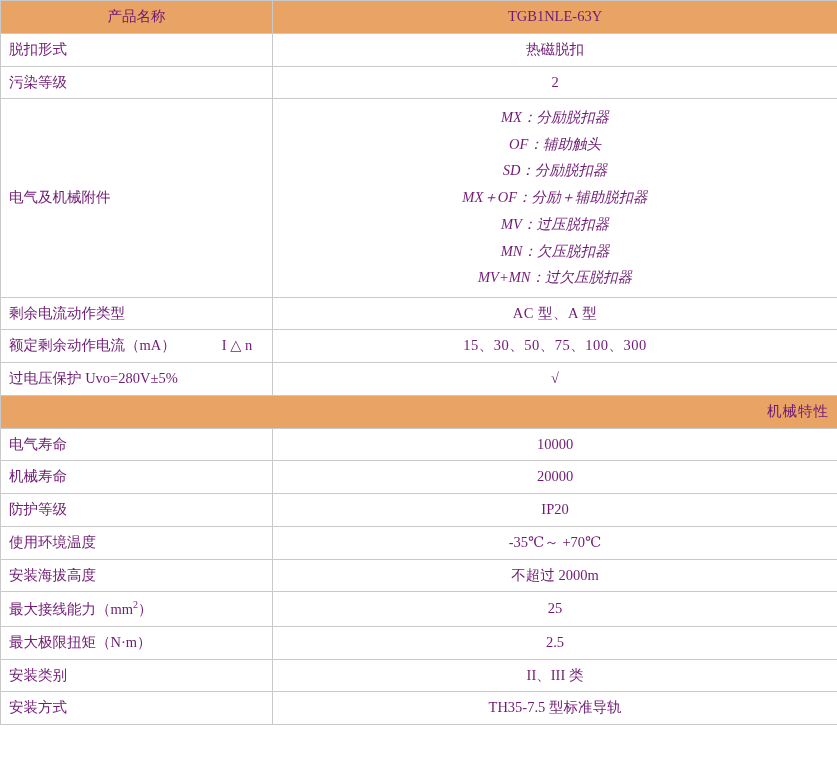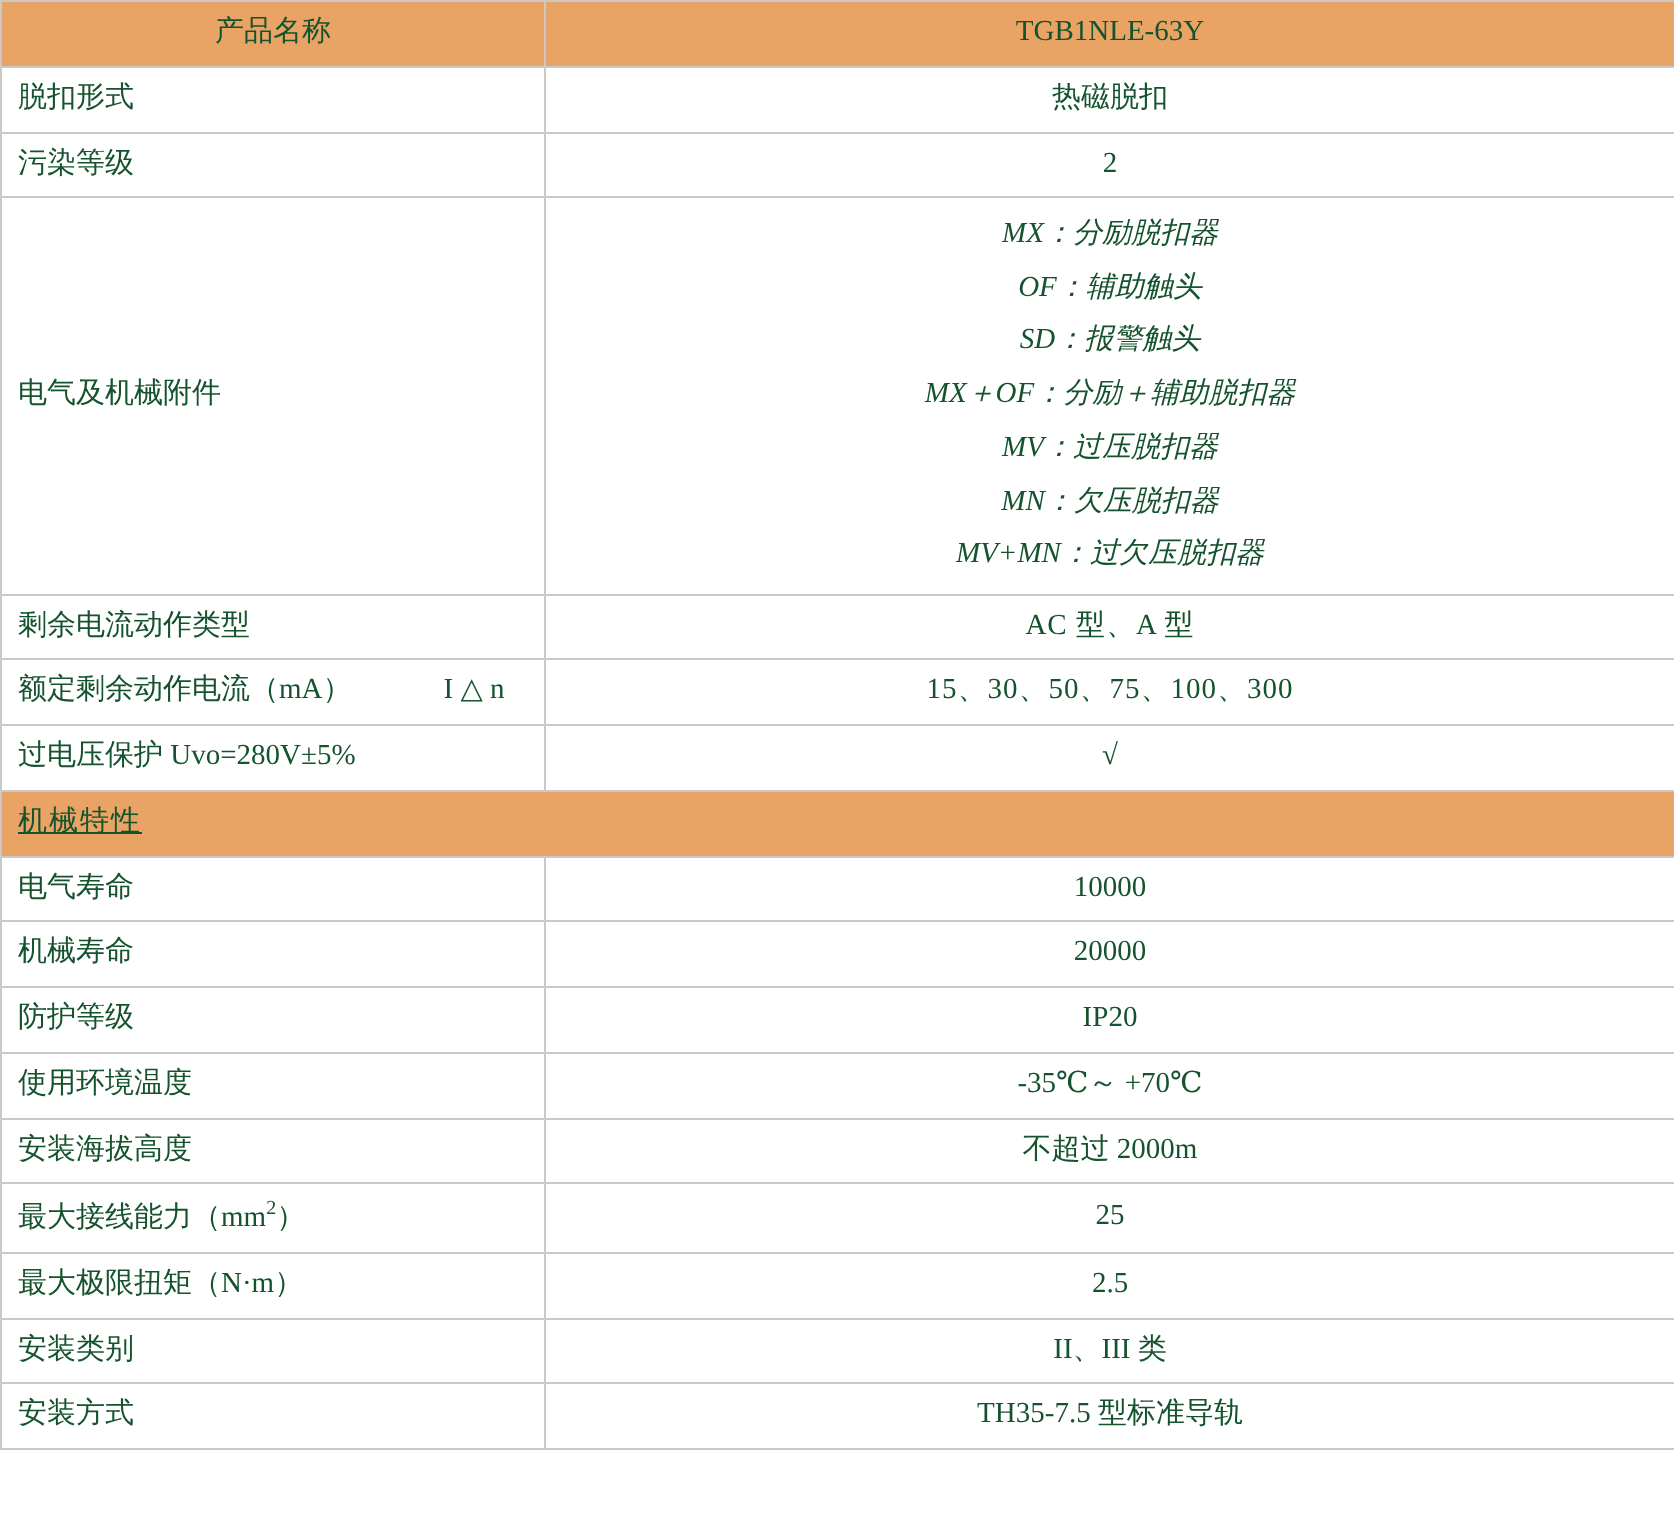--- a/index.html
+++ b/index.html
@@ -21,21 +21,21 @@
   }
   #spec-table col.c-label { width: 272px; }
   #spec-table col.c-value { width: 565px; }
 
   #spec-table td {
     border: 1px solid #c9c9c9;
     font-size: 14.5px;
     line-height: 1.5;
     padding: 5px 8px;
     vertical-align: middle;
-    color: #14532d;
+    color: #701a75;
   }
   
   td.label {
     text-align: left;
     padding-left: 10px;
   }
   td.value {
     text-align: center;
   }
   
@@ -49,24 +49,23 @@
     text-align: center;
   }
   tr.band td.value {
     text-align: center;
     margin-left: 45px;
   }
   tr.section td {
     background: #e8a365;
     color: #ffffff;
     border-color: #e8a365;
-    text-align: left;
+    text-align: right;
     padding-left: 10px;
     letter-spacing: 1px;
-    text-decoration: underline;
   }
   .multiline {
     text-align: center;
     font-style: italic;
   }
   .multiline .ln {
     display: block;
     padding: 2.5px 0;
   }
   .tall {
@@ -109,21 +108,21 @@
     <tr>
       <td class="label">污染等级</td>
       <td class="value">2</td>
     </tr>
 
     <tr>
       <td class="label tall">电气及机械附件</td>
       <td class="value multiline tall">
         <span class="ln">MX：分励脱扣器</span>
         <span class="ln">OF：辅助触头</span>
-        <span class="ln">SD：报警触头</span>
+        <span class="ln">SD：分励脱扣器</span>
         <span class="ln">MX＋OF：分励＋辅助脱扣器</span>
         <span class="ln">MV：过压脱扣器</span>
         <span class="ln">MN：欠压脱扣器</span>
         <span class="ln">MV+MN：过欠压脱扣器</span>
       </td>
     </tr>
 
     <tr>
       <td class="label">剩余电流动作类型</td>
       <td class="value spaced">AC 型、A 型</td>

